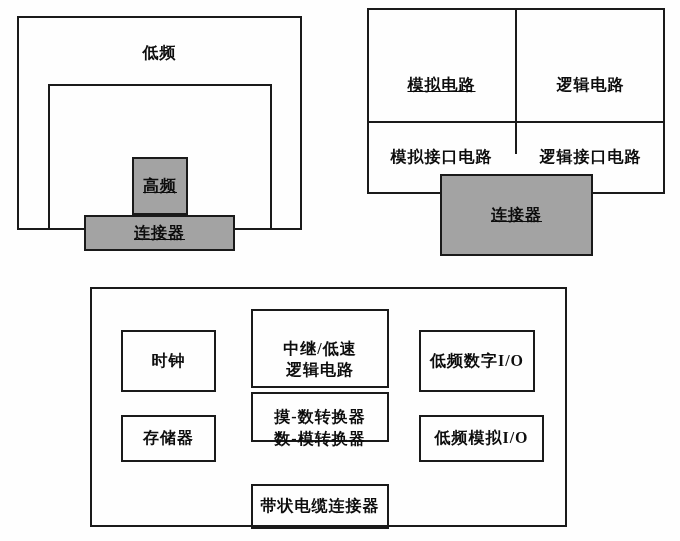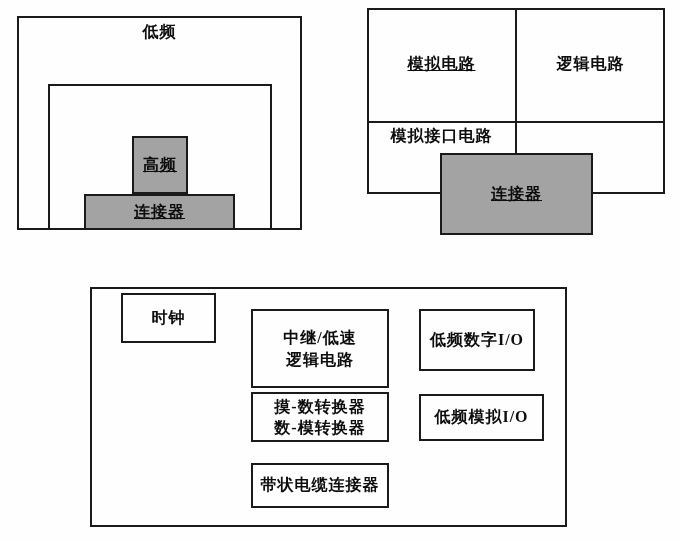--- a/index.html
+++ b/index.html
@@ -33,20 +33,21 @@
     text-align: center;
   }
   .lbl {
     position: absolute;
     box-sizing: border-box;
     font-size: 16px;
     font-weight: 600;
     letter-spacing: 1px;
     line-height: 1.3;
     white-space: nowrap;
+    margin-top: 21px;
   }
   .lbl.center { display: flex; }
   .two-line { line-height: 1.32; white-space: nowrap; }
   .vline {
     position: absolute;
     width: 2px;
     background: #1a1a1a;
   }
   .hline {
     position: absolute;
@@ -67,21 +68,21 @@
   .b-vdiv  { left: 515px; top: 8px; height: 146px; }
   .b-hdiv  { left: 367px; top: 121px; width: 298px; }
   .b-analog-lbl { left: 367px; top: 8px;   width: 149px; height: 113px; text-decoration: underline; }
   .b-logic-lbl  { left: 516px; top: 8px;   width: 149px; height: 113px; }
   .b-aif-lbl    { left: 367px; top: 126px; width: 149px; height: 20px; }
   .b-lif-lbl    { left: 516px; top: 126px; width: 149px; height: 20px; }
   .b-conn  { left: 440px; top: 153px; width: 153px; height: 82px; z-index: 3; }
 
   
   .c-outer { left: 90px;  top: 287px; width: 477px; height: 240px; }
-  .c-clock  { left: 121px; top: 293px; width: 95px;  height: 50px; }
+  .c-clock  { left: 121px; top: 309px; width: 95px;  height: 62px; }
   .c-relay  { left: 251px; top: 309px; width: 138px; height: 79px; }
   .c-dio    { left: 419px; top: 309px; width: 116px; height: 62px; }
   .c-mem    { left: 121px; top: 394px; width: 95px;  height: 47px; }
   .c-adc    { left: 251px; top: 392px; width: 138px; height: 50px; }
   .c-aio    { left: 419px; top: 394px; width: 125px; height: 47px; }
   .c-ribbon { left: 251px; top: 463px; width: 138px; height: 45px; }
 </style>
 </head>
 <body>
 
@@ -95,36 +96,38 @@
   <div class="rect filled a-conn center lbl">连接器</div>
   <div class="rect filled a-high center lbl">高频</div>
 
   <div class="rect b-outer"></div>
   <div class="vline b-vdiv"></div>
   <div class="hline b-hdiv"></div>
 
   <div class="lbl center b-analog-lbl">模拟电路</div>
   <div class="lbl center b-logic-lbl">逻辑电路</div>
   <div class="lbl center b-aif-lbl">模拟接口电路</div>
+  <div class="lbl center b-lif-lbl">逻辑接口电路</div>
 
   <div class="rect filled b-conn center lbl">连接器</div>
 
   <div class="rect c-outer"></div>
 
   <div class="rect c-clock center lbl">时钟</div>
 
   <div class="rect c-relay center">
     <div class="lbl two-line" style="position:static;">
       <div>中继/低速</div>
       <div>逻辑电路</div>
     </div>
   </div>
 
   <div class="rect c-dio center lbl">低频数字I/O</div>
 
+  <div class="rect c-mem center lbl">存储器</div>
 
   <div class="rect c-adc center">
     <div class="lbl two-line" style="position:static;">
       <div>摸-数转换器</div>
       <div>数-模转换器</div>
     </div>
   </div>
 
   <div class="rect c-aio center lbl">低频模拟I/O</div>
 

